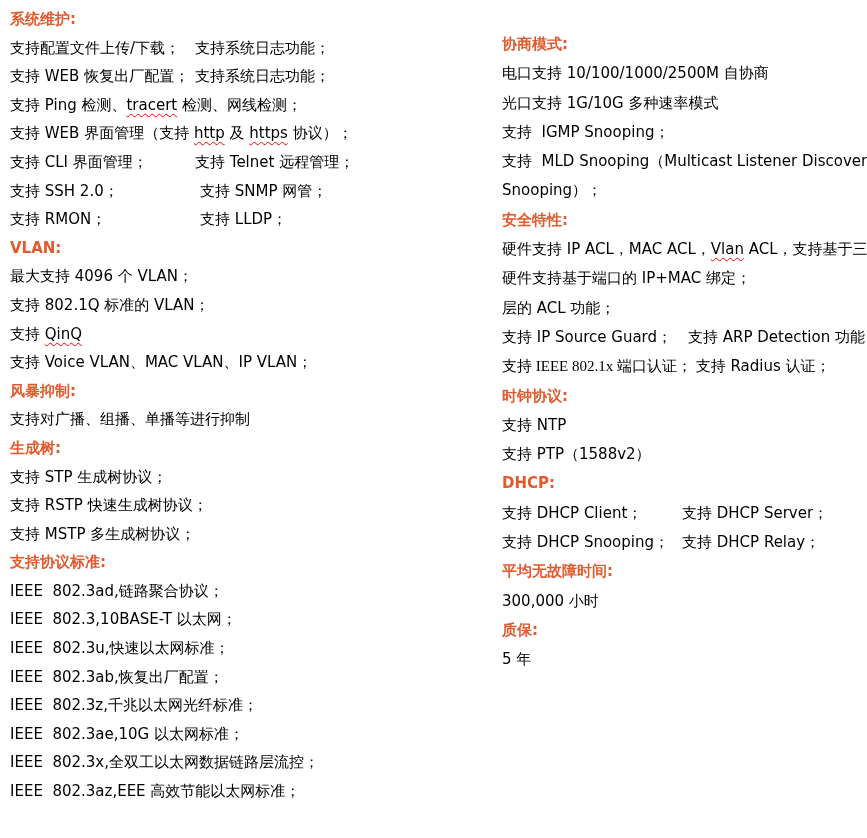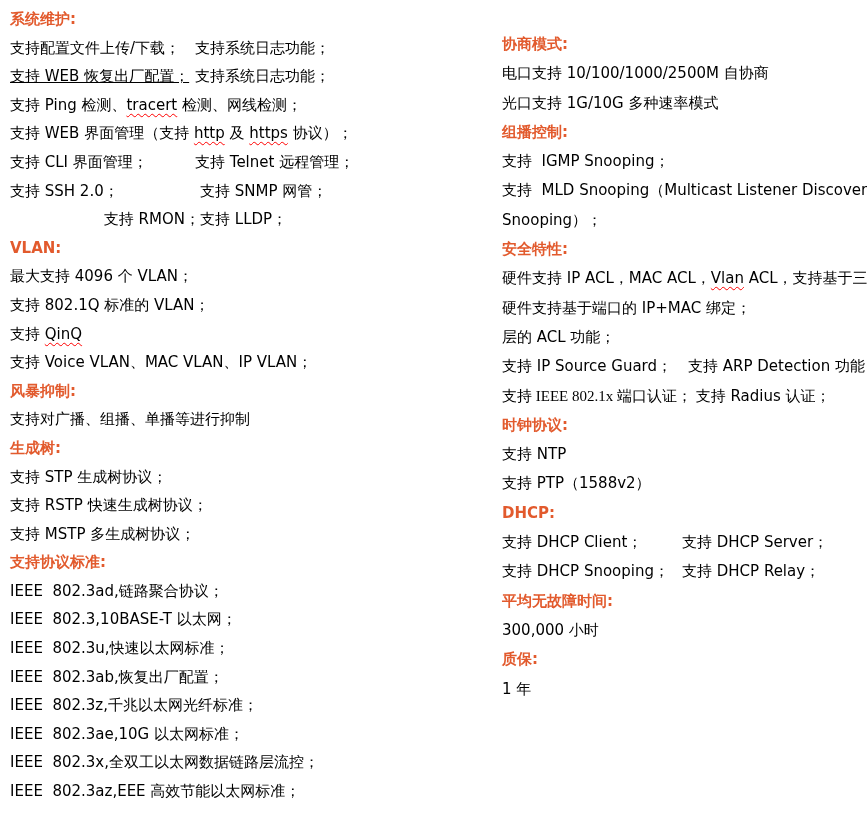--- a/index.html
+++ b/index.html
@@ -52,26 +52,26 @@
     text-decoration-skip-ink: none;
   }
 </style>
 </head>
 <body style="--heading-color: #e25a2d; --squiggle-color: #ff0000; background: rgb(255, 255, 255); color: rgb(0, 0, 0);">
 
 <div class="doc">
   <div class="col col-left">
       <div class="line heading">系统维护:</div>
       <div class="line"><span class="tab" style="min-width: 185px;">支持配置文件上传/下载；</span><span>支持系统日志功能；</span></div>
-      <div class="line"><span class="tab" style="min-width: 185px; text-decoration: underline;">支持 WEB 恢复出厂配置；</span><span>支持系统日志功能；</span></div>
+      <div class="line"><span class="tab" style="min-width: 185px;">支持 WEB 恢复出厂配置；</span><span>支持系统日志功能；</span></div>
       <div class="line"><span>支持 Ping 检测、</span><span class="sp">tracert</span><span> 检测、网线检测；</span></div>
       <div class="line"><span>支持 WEB 界面管理（支持 </span><span class="sp">http</span><span> 及 </span><span class="sp">https</span><span> 协议）；</span></div>
       <div class="line"><span class="tab" style="min-width: 185px;">支持 CLI 界面管理；</span><span>支持 Telnet 远程管理；</span></div>
       <div class="line"><span class="tab" style="min-width: 190px;">支持 SSH 2.0；</span><span>支持 SNMP 网管；</span></div>
-      <div class="line"><span class="tab" style="min-width: 190px; text-align: right;">支持 RMON；</span><span>支持 LLDP；</span></div>
+      <div class="line"><span class="tab" style="min-width: 190px;">支持 RMON；</span><span>支持 LLDP；</span></div>
       <div class="line heading">VLAN:</div>
       <div class="line"><span>最大支持 4096 个 VLAN；</span></div>
       <div class="line"><span>支持 802.1Q 标准的 VLAN；</span></div>
       <div class="line"><span>支持 </span><span class="sp">QinQ</span></div>
       <div class="line"><span>支持 Voice VLAN、MAC VLAN、IP VLAN；</span></div>
       <div class="line heading">风暴抑制:</div>
       <div class="line"><span>支持对广播、组播、单播等进行抑制</span></div>
       <div class="line heading">生成树:</div>
       <div class="line"><span>支持 STP 生成树协议；</span></div>
       <div class="line"><span>支持 RSTP 快速生成树协议；</span></div>
@@ -83,34 +83,33 @@
       <div class="line"><span>IEEE  802.3ab,恢复出厂配置；</span></div>
       <div class="line"><span>IEEE  802.3z,千兆以太网光纤标准；</span></div>
       <div class="line"><span>IEEE  802.3ae,10G 以太网标准；</span></div>
       <div class="line"><span>IEEE  802.3x,全双工以太网数据链路层流控；</span></div>
       <div class="line"><span>IEEE  802.3az,EEE 高效节能以太网标准；</span></div>
     </div>
   <div class="col col-right">
       <div class="line heading">协商模式:</div>
       <div class="line"><span>电口支持 10/100/1000/2500M 自协商</span></div>
       <div class="line"><span>光口支持 1G/10G 多种速率模式</span></div>
-      <div class="line heading">组播控制:</div>
       <div class="line"><span>支持  IGMP Snooping；</span></div>
       <div class="line"><span>支持  MLD Snooping（Multicast Listener Discovery</span></div>
       <div class="line"><span>Snooping）；</span></div>
       <div class="line heading">安全特性:</div>
       <div class="line"><span>硬件支持 IP ACL，MAC ACL，</span><span class="sp">Vlan</span><span> ACL，支持基于三、四</span></div>
       <div class="line"><span>硬件支持基于端口的 IP+MAC 绑定；</span></div>
       <div class="line"><span>层的 ACL 功能；</span></div>
       <div class="line"><span class="tab" style="min-width: 186px;">支持 IP Source Guard；</span><span>支持 ARP Detection 功能；</span></div>
       <div class="line"><span class="tab" style="min-width: 192px; font-family: Liberation Serif, serif;">支持 IEEE 802.1x 端口认证； </span><span>支持 Radius 认证；</span></div>
       <div class="line heading">时钟协议:</div>
       <div class="line"><span>支持 NTP</span></div>
       <div class="line"><span>支持 PTP（1588v2）</span></div>
       <div class="line heading">DHCP:</div>
       <div class="line"><span class="tab" style="min-width: 180px;">支持 DHCP Client；</span><span>支持 DHCP Server；</span></div>
       <div class="line"><span class="tab" style="min-width: 180px;">支持 DHCP Snooping；</span><span>支持 DHCP Relay；</span></div>
       <div class="line heading">平均无故障时间:</div>
       <div class="line"><span>300,000 小时</span></div>
       <div class="line heading">质保:</div>
-      <div class="line"><span>1 年</span></div>
+      <div class="line"><span>5 年</span></div>
     </div>
 </div>
 
 </body></html>

